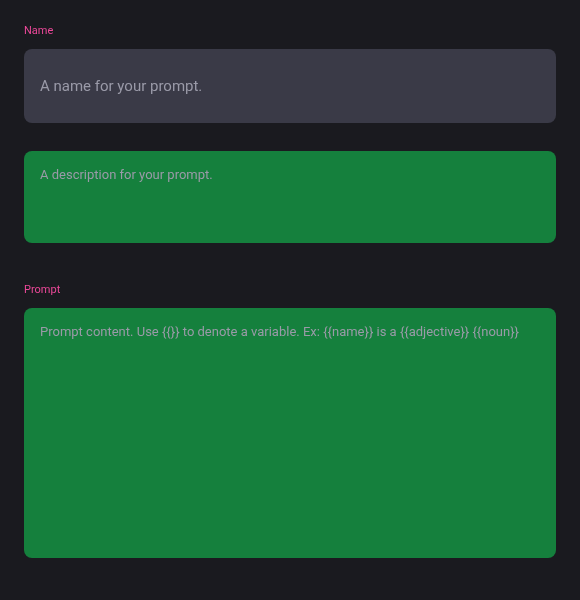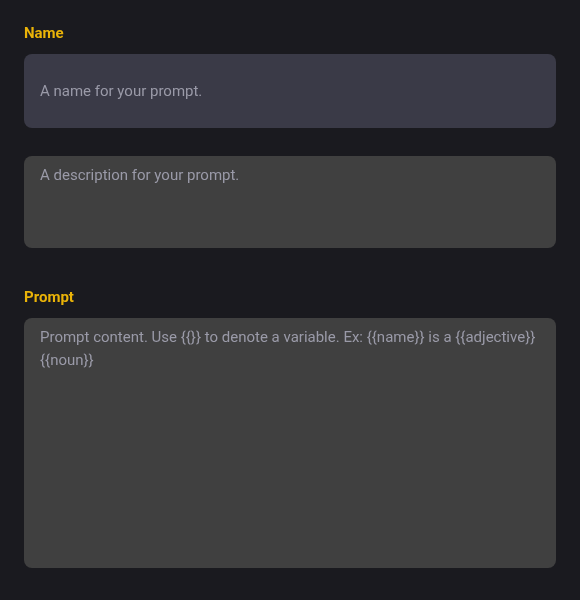--- a/index.html
+++ b/index.html
@@ -12,47 +12,47 @@
       font-family: -apple-system, BlinkMacSystemFont, "Segoe UI", Roboto, Helvetica, Arial, sans-serif;
       width: 580px;
       height: 600px;
       padding: 24px;
       color: #ffffff;
     }
     .field-group {
       margin-bottom: 28px;
     }
     .field-label {
-      font-size: 15px;
-      font-weight: 700;
-      color: #eab308;
+      font-size: 11px;
+      font-weight: 400;
+      color: #ec4899;
       margin-bottom: 12px;
       display: block;
     }
     .text-input {
       width: 100%;
       background-color: #3a3a47;
       border: none;
       border-radius: 8px;
       padding: 28px 16px;
       font-size: 15px;
       color: #ffffff;
       font-family: inherit;
       outline: none;
     }
     .text-input::placeholder {
       color: #9a9aa8;
     }
     .textarea-input {
       width: 100%;
-      background-color: #404040;
+      background-color: #15803d;
       border: none;
       border-radius: 8px;
-      padding: 8px 16px;
-      font-size: 15px;
+      padding: 14px 16px;
+      font-size: 13px;
       color: #ffffff;
       font-family: inherit;
       outline: none;
       resize: none;
       line-height: 1.5;
     }
     .textarea-input::placeholder {
       color: #9a9aa8;
     }
     .description-textarea {

